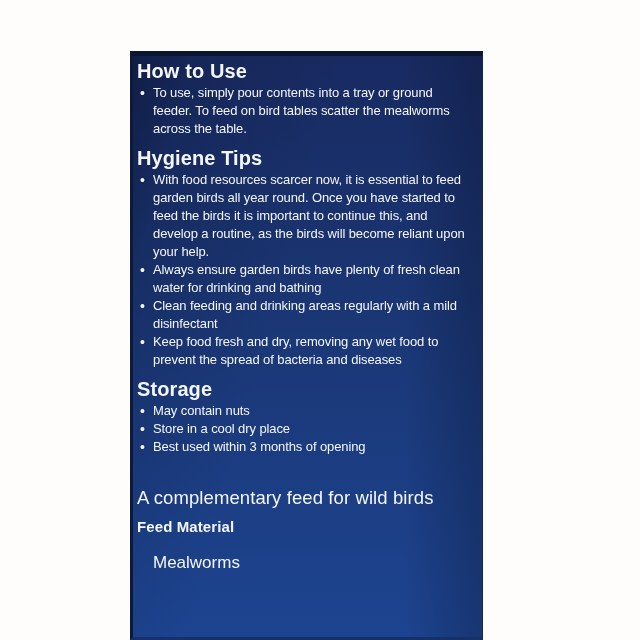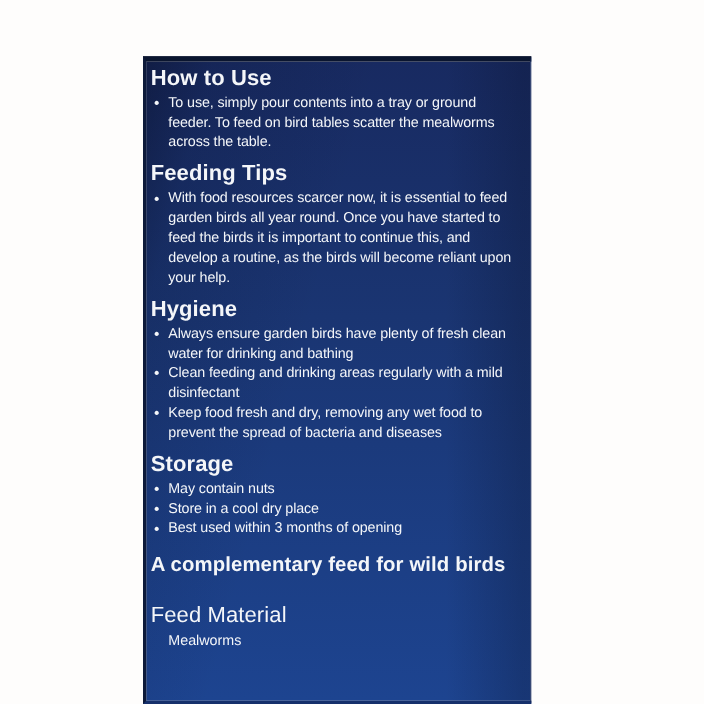--- a/index.html
+++ b/index.html
@@ -60,59 +60,58 @@
     letter-spacing: -0.1px;
   }
   ul.bullets li::before {
     content: "\2022";
     position: absolute;
     left: 3px;
     top: 0;
     font-size: 14px;
   }
   .statement {
-    font-weight: 700;
+    font-weight: 400;
     font-size: 18.5px;
     line-height: 1.1;
-    margin-top: 14px;
+    margin-top: 32px;
     letter-spacing: 0.1px;
     white-space: nowrap;
   }
   .feed-material-heading {
-    font-weight: 400;
-    font-size: 20px;
+    font-weight: 700;
+    font-size: 15px;
     line-height: 1.1;
-    margin-top: 25px;
+    margin-top: 11px;
     letter-spacing: 0.1px;
   }
   .feed-material-value {
-    font-size: 13px;
+    font-size: 17px;
     line-height: 18px;
     padding-left: 16px;
-    margin-top: 3px;
+    margin-top: 18px;
     font-weight: 500;
   }
 </style>
 </head>
 <body>
 
 <div class="panel">
   <div class="panel-inner">
 
     <div class="sec-heading first">How to Use</div>
     <ul class="bullets">
       <li>To use, simply pour contents into a tray or ground feeder. To feed on bird tables scatter the mealworms across the table.</li>
     </ul>
 
-    <div class="sec-heading">Feeding Tips</div>
+    <div class="sec-heading">Hygiene Tips</div>
     <ul class="bullets">
       <li>With food resources scarcer now, it is essential to feed garden birds all year round. Once you have started to feed the birds it is important to continue this, and develop a routine, as the birds will become reliant upon your help.</li>
     </ul>
 
-    <div class="sec-heading">Hygiene</div>
     <ul class="bullets">
       <li>Always ensure garden birds have plenty of fresh clean water for drinking and bathing</li>
       <li>Clean feeding and drinking areas regularly with a mild disinfectant</li>
       <li>Keep food fresh and dry, removing any wet food to prevent the spread of bacteria and diseases</li>
     </ul>
 
     <div class="sec-heading">Storage</div>
     <ul class="bullets">
       <li>May contain nuts</li>
       <li>Store in a cool dry place</li>

